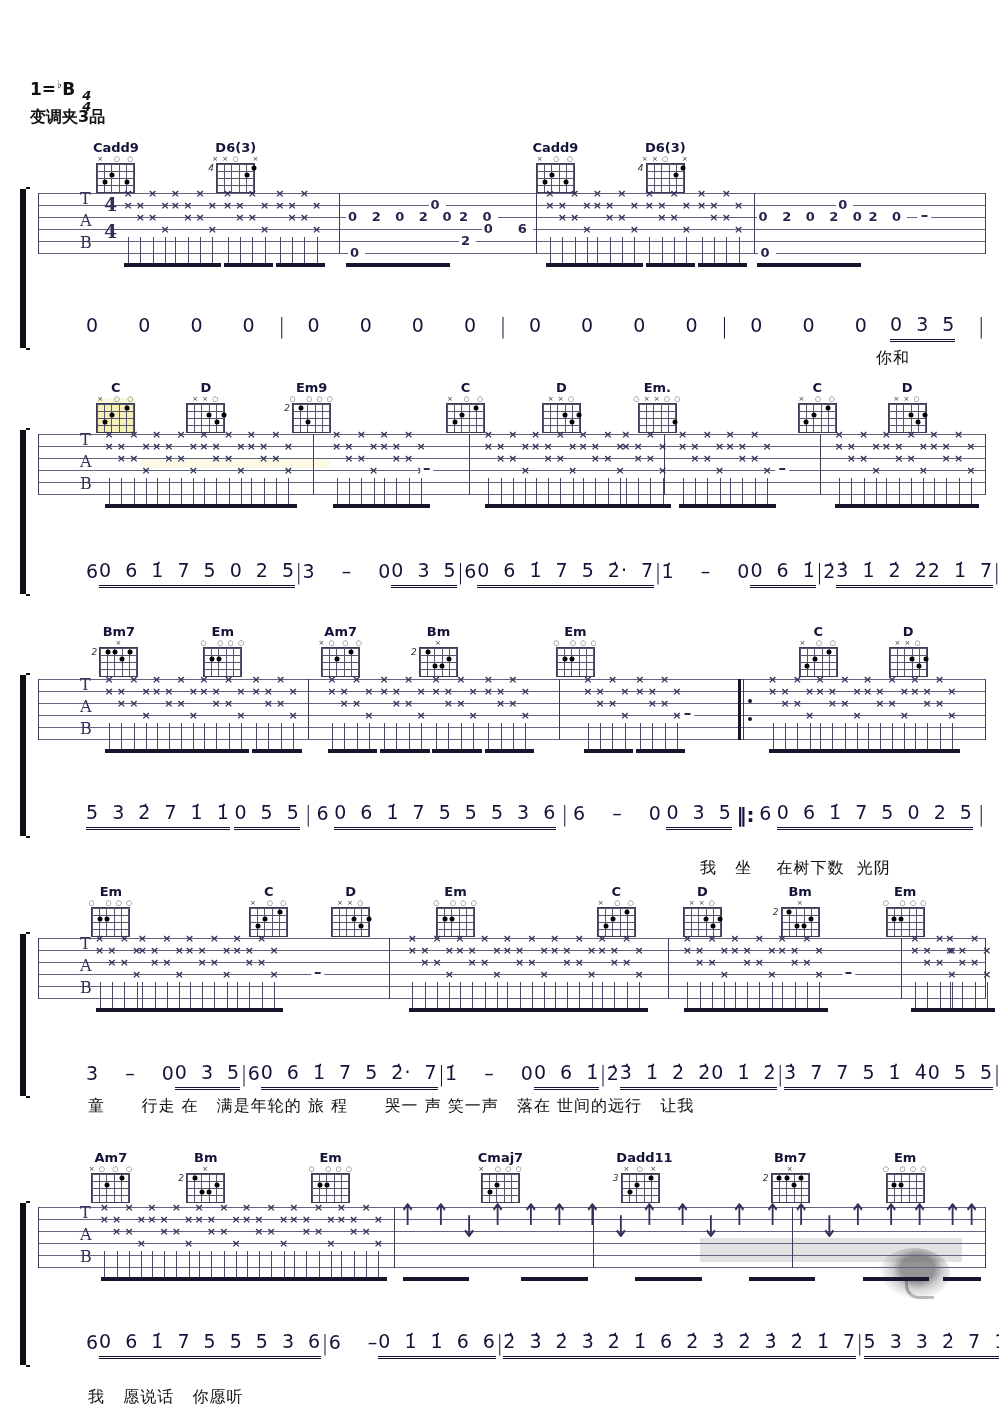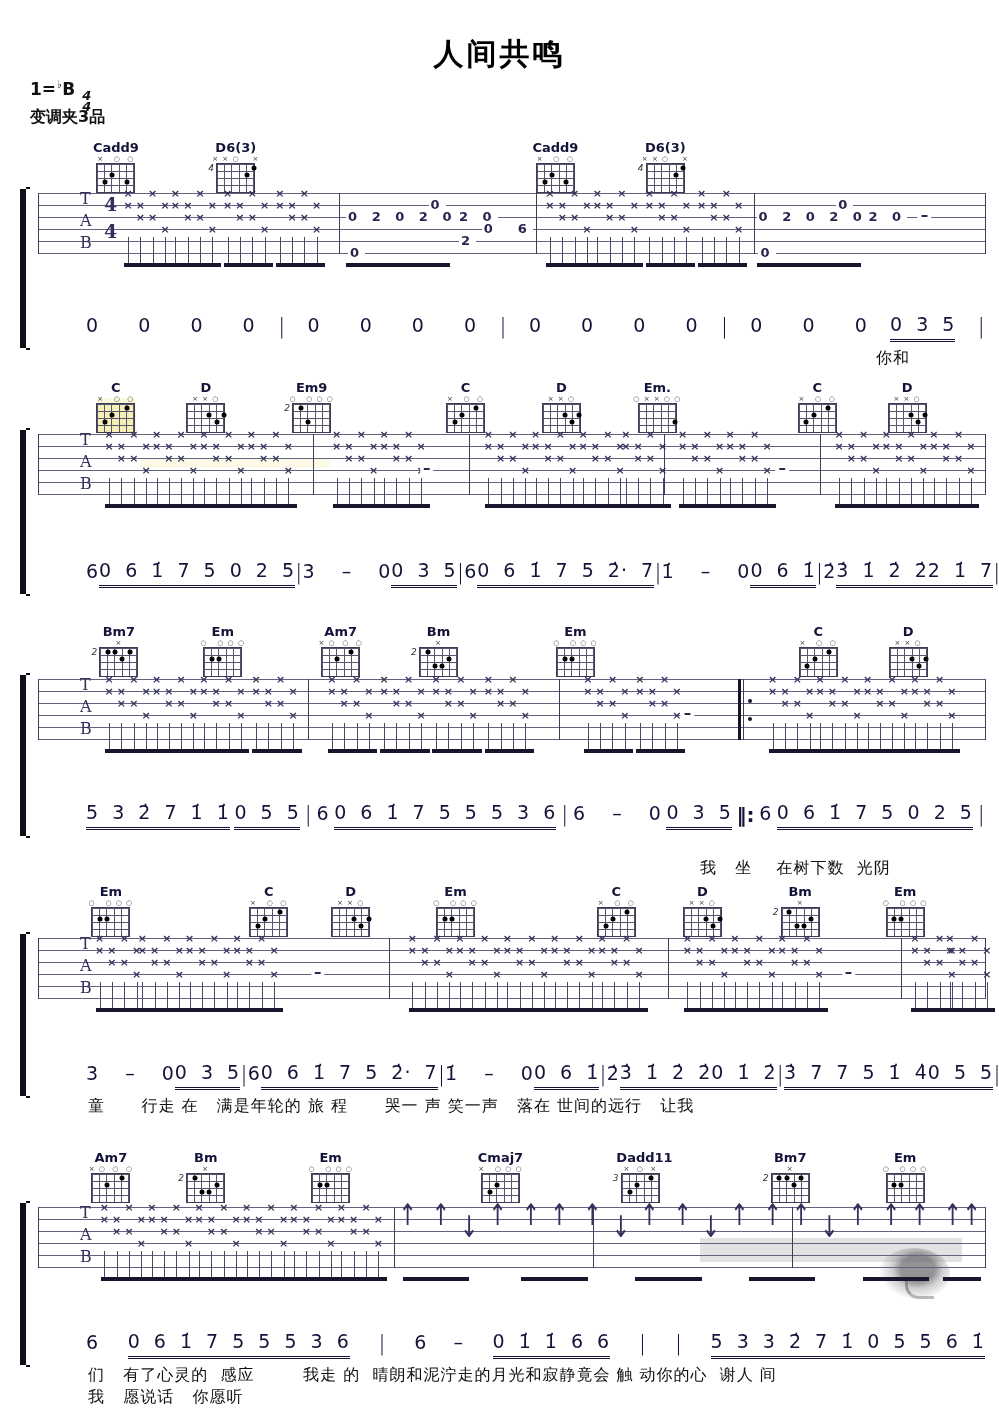--- a/index.html
+++ b/index.html
@@ -52,21 +52,20 @@
   .wmlogo{position:absolute;left:878px;top:1248px;width:72px;height:52px;
           background:radial-gradient(ellipse at 55% 40%,rgba(90,90,95,.65) 0 30%,rgba(120,120,125,.35) 45%,transparent 70%);
           border-radius:50%;}
   .wmtail{position:absolute;left:905px;top:1280px;width:26px;height:16px;border-left:3px solid rgba(90,90,95,.5);
           border-bottom:3px solid rgba(90,90,95,.4);border-radius:0 0 0 14px;}
 </style>
 </head>
 <body>
 
 <div class="sheet" id="sheet">
-  <div class="title">人间共鸣</div>
   <div class="keyline"><span>1=</span><span class="flat">♭</span><span>B</span><span class="frac">
         <i>4</i>
         <i>4</i>
       </span></div>
   <div class="capo">变调夹3品</div>
 
   <div class="smudge" style="left:96px;top:398px;width:40px;height:36px;"></div>
   <div class="smudge" style="left:140px;top:458px;width:190px;height:10px;opacity:.3;"></div>
   <div class="wmband"></div>
   <div class="wmlogo"></div>
@@ -1291,18 +1290,18 @@
       <div class="arrow" style="left: 914.82px; top: -2px;">↑</div>
       <div class="arrow" style="left: 933.78px; top: -2px;">↑</div>
     </div>
     <div class="nota" style="top: 1329px;">
       <span class="tok">6</span>
       <span class="tok u">0 6 1̇ 7 5 5 5 3 6</span>
       <span class="tok bar">|</span>
       <span class="tok">6  –</span>
       <span class="tok u">0 1̇ 1̇ 6 6</span>
       <span class="tok bar">|</span>
+      <span class="tok u">2̇ 3̇ 2̇ 3̇ 2̇ 1̇ 6 2̇ 3̇ 2̇ 3̇ 2̇ 1̇ 7</span>
       <span class="tok bar">|</span>
       <span class="tok u">5 3 3 2̇ 7 1̇ 0 5 5 6 1̇</span>
     </div>
-    <div class="lyr" style="left: 88px; top: 1367px;">们   有了心灵的  感应        我走 的  晴朗和泥泞走的月光和寂静竟会 触 动你的心  谢人 间</div>
     <div class="lyr" style="left: 88px; top: 1389px;">我   愿说话   你愿听</div>
   </div>
 
 </body></html>

